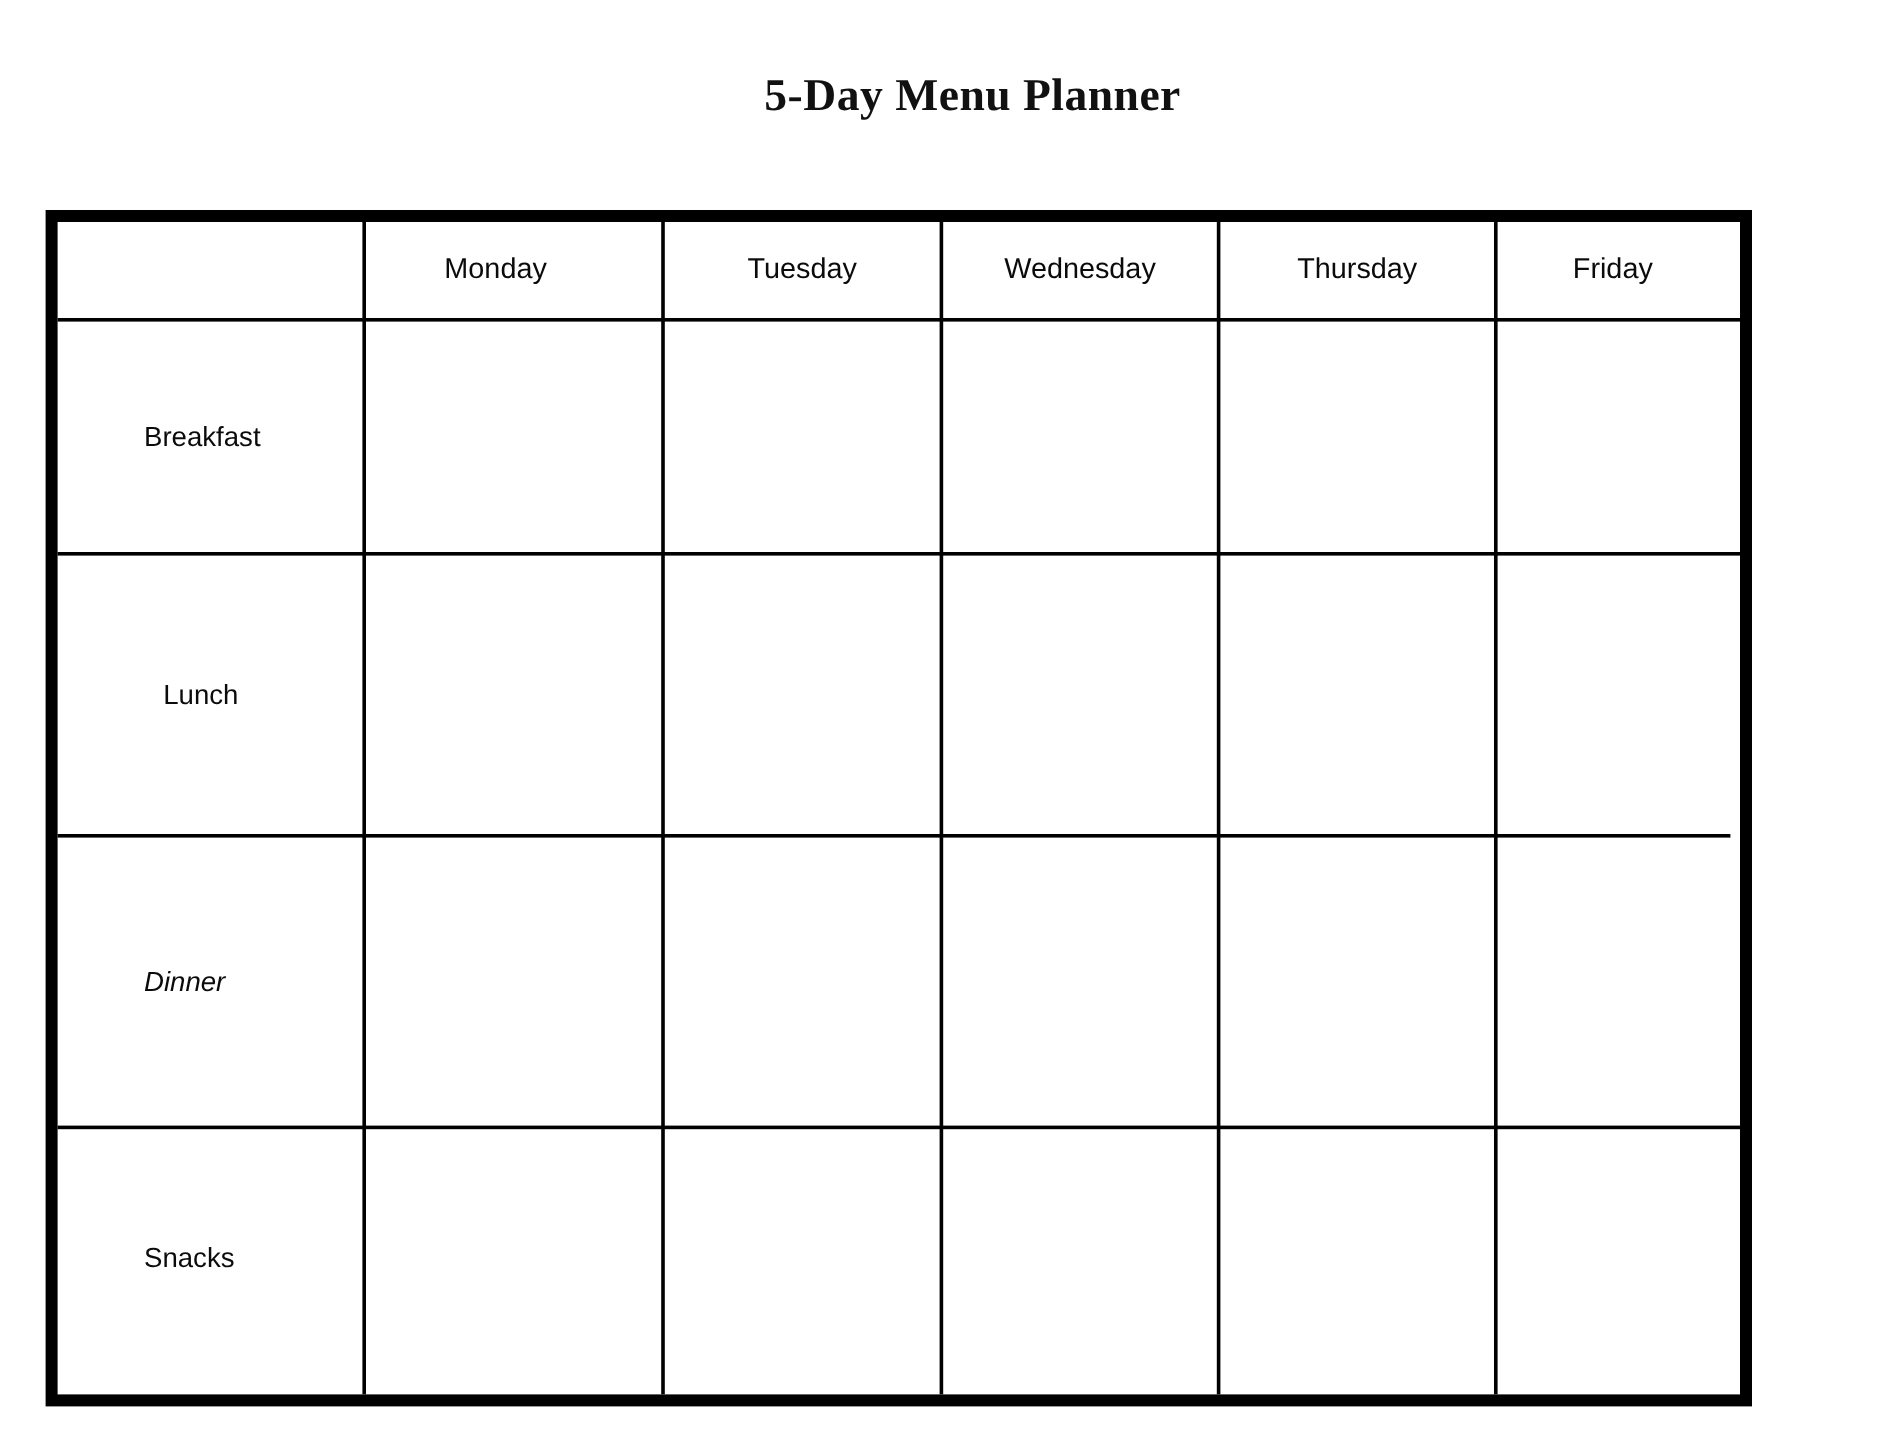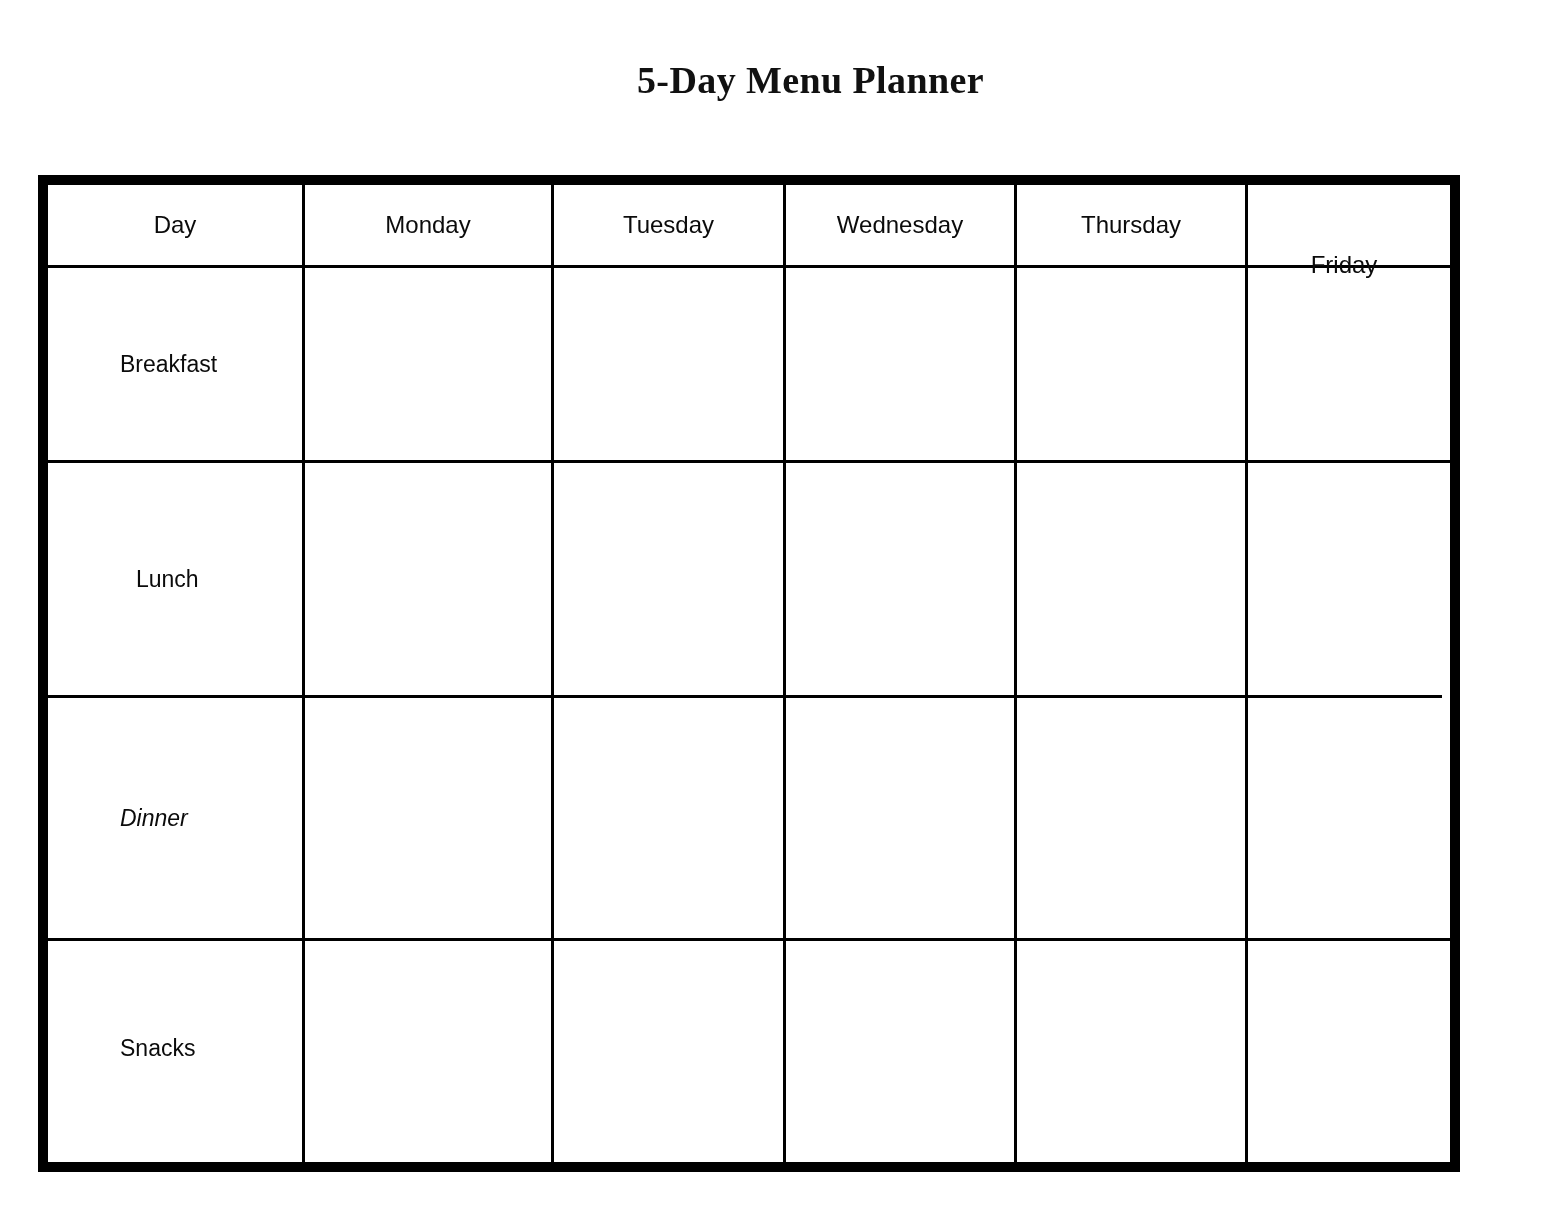--- a/index.html
+++ b/index.html
@@ -100,26 +100,25 @@
     <div class="vline" style="left:503px;"></div>
     <div class="vline" style="left:735px;"></div>
     <div class="vline" style="left:966px;"></div>
     <div class="vline" style="left:1197px;"></div>
 
     <div class="hline" style="top:80px;  width:1402px;"></div>
     <div class="hline" style="top:275px; width:1402px;"></div>
     <div class="hline" style="top:510px; width:1394px;"></div>
     <div class="hline" style="top:753px; width:1402px;"></div>
 
-    <div class="cell header-cell" style="left:0px;    top:0px; width:254px; height:80px;">Day</div>
-    <div class="cell header-cell" style="left:257px;  top:0px; width:246px; height:80px;">Monday</div>
+    <div class="cell header-cell" style="left:242px;  top:0px; width:246px; height:80px;">Monday</div>
     <div class="cell header-cell" style="left:506px;  top:0px; width:229px; height:80px;">Tuesday</div>
     <div class="cell header-cell" style="left:738px;  top:0px; width:228px; height:80px;">Wednesday</div>
     <div class="cell header-cell" style="left:969px;  top:0px; width:228px; height:80px;">Thursday</div>
-    <div class="cell header-cell" style="left:1200px; top:0px; width:192px; height:80px;margin-top:40px;">Friday</div>
+    <div class="cell header-cell" style="left:1200px; top:0px; width:192px; height:80px;">Friday</div>
 
     <div class="cell row-label-cell" style="left:0px;    top:83px; width:254px; height:192px;border-radius:14px;">Breakfast</div>
     <div class="cell entry-cell" style="left:257px;  top:83px; width:246px; height:192px;"></div>
     <div class="cell entry-cell" style="left:506px;  top:83px; width:229px; height:192px;"></div>
     <div class="cell entry-cell" style="left:738px;  top:83px; width:228px; height:192px;"></div>
     <div class="cell entry-cell" style="left:969px;  top:83px; width:228px; height:192px;"></div>
     <div class="cell entry-cell" style="left:1200px; top:83px; width:202px; height:192px;"></div>
 
     <div class="cell row-label-cell" style="left:16px;    top:278px; width:254px; height:232px;">Lunch</div>
     <div class="cell entry-cell" style="left:257px;  top:278px; width:246px; height:232px;"></div>

